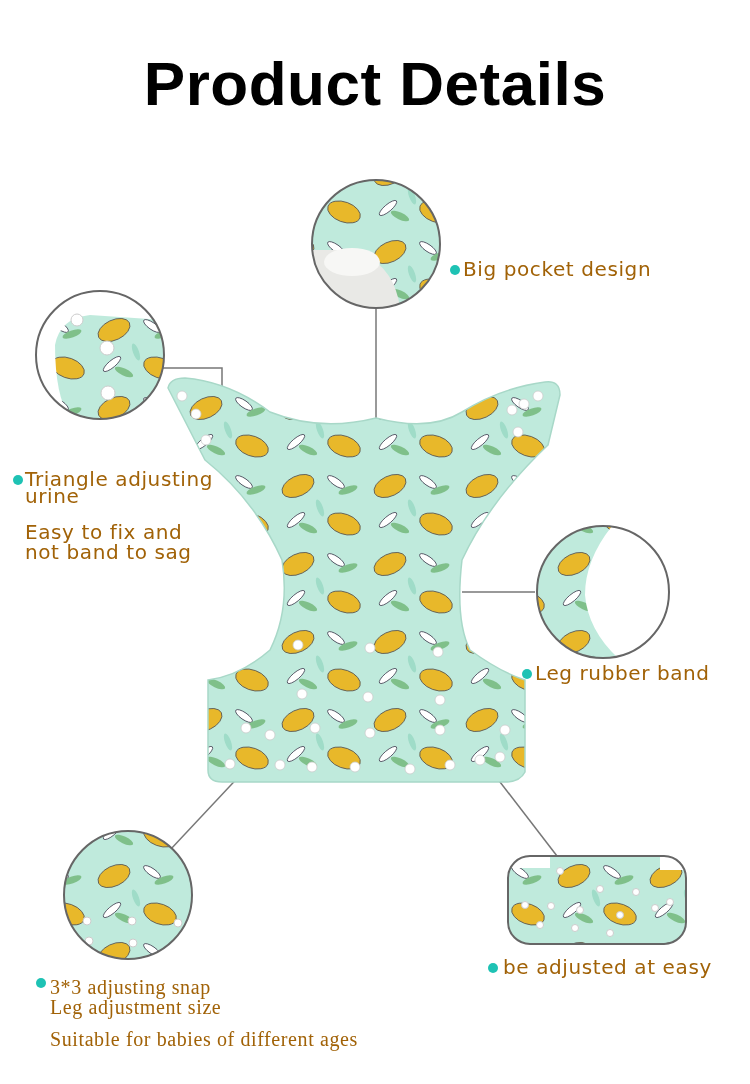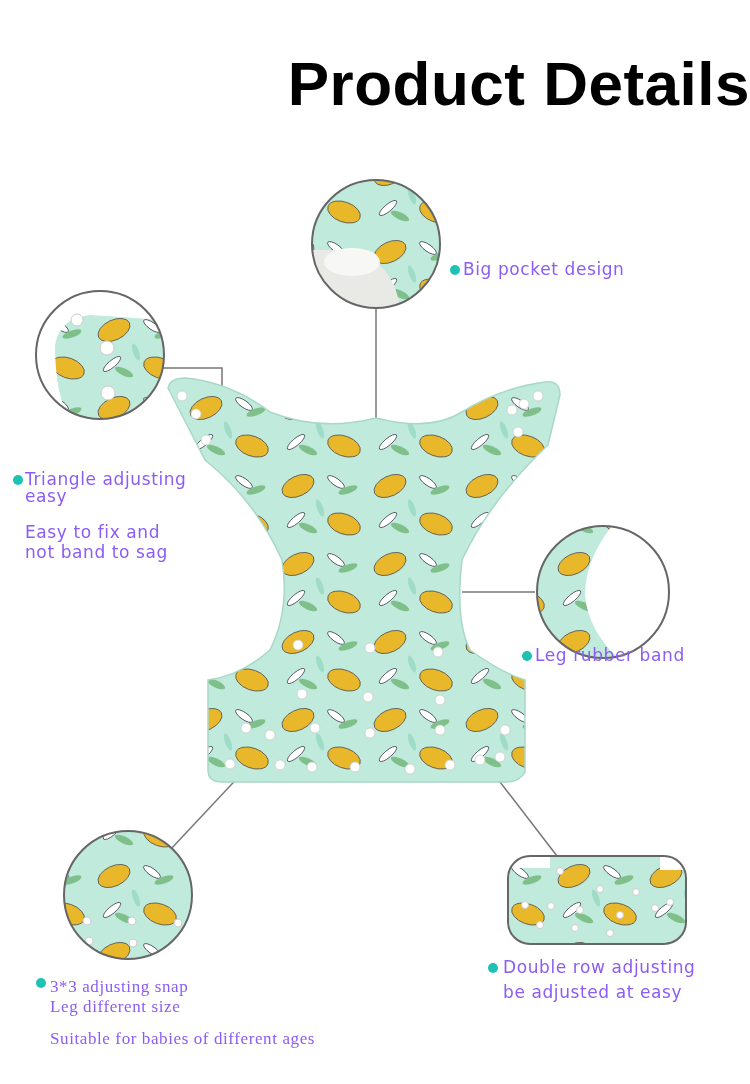--- a/index.html
+++ b/index.html
@@ -1,28 +1,28 @@
 <!DOCTYPE html>
 <html><head>
 <meta charset="utf-8">
 <style>
   * { box-sizing: border-box; margin: 0; padding: 0; }
   html, body { width: 750px; height: 1084px; background: #ffffff; overflow: hidden; }
   body { position: relative; font-family: "DejaVu Sans", sans-serif; color: #111; }
 
   .title {
-    position: absolute; left: 0; top: 48px; width: 750px; text-align: right;
+    position: absolute; left: 0; top: 48px; width: 750px; text-align: center;
     font-family: "Liberation Sans", sans-serif; font-weight: 700; font-size: 62px;
     color: #000; letter-spacing: 0.5px;
   }
 
   svg.canvas { position: absolute; left: 0; top: 0; width: 750px; height: 1084px; }
 
   .label {
-    position: absolute; font-size: 17px; line-height: 20px; color: #8b5cf6;
+    position: absolute; font-size: 20px; line-height: 20px; color: #a16207;
     letter-spacing: 0.6px; white-space: nowrap;
   }
   .label .dot {
     position: absolute; width: 10px; height: 10px; border-radius: 50%;
     background: #1ec2b4;
   }
   .label .line { display: block; }
   .label .gap { margin-top: 16px; }
 </style>
 </head>
@@ -169,34 +169,33 @@
 </svg>
 
 <div class="label" style="left:463px; top:259px;">
   <span class="dot" style="left:-13px; top:6px;"></span>
   <span class="line">Big pocket design</span>
 </div>
 
 <div class="label" style="left:25px; top:469px;">
   <span class="dot" style="left:-12px; top:6px;"></span>
   <span class="line">Triangle adjusting</span>
-  <span class="line" style="margin-top:-3px;">easy</span>
+  <span class="line" style="margin-top:-3px;">urine</span>
   <span class="line gap">Easy to fix and</span>
   <span class="line">not band to sag</span>
 </div>
 
-<div class="label" style="left:535px; top:645px;text-align:center;">
+<div class="label" style="left:535px; top:663px;text-align:center;">
   <span class="dot" style="left:-13px; top:6px;"></span>
   <span class="line">Leg rubber band</span>
 </div>
 
 <div class="label" style="left:50px; top:977px;font-family:Liberation Serif, serif;">
   <span class="dot" style="left:-14px; top:1px;"></span>
   <span class="line">3*3 adjusting snap</span>
-  <span class="line">Leg different size</span>
+  <span class="line">Leg adjustment size</span>
   <span class="line gap" style="margin-top:12px;">Suitable for babies of different ages</span>
 </div>
 
 <div class="label" style="left:503px; top:955px; line-height:25px;">
   <span class="dot" style="left:-15px; top:8px;"></span>
-  <span class="line">Double row adjusting</span>
   <span class="line">be adjusted at easy</span>
 </div>
 
 </body></html>

